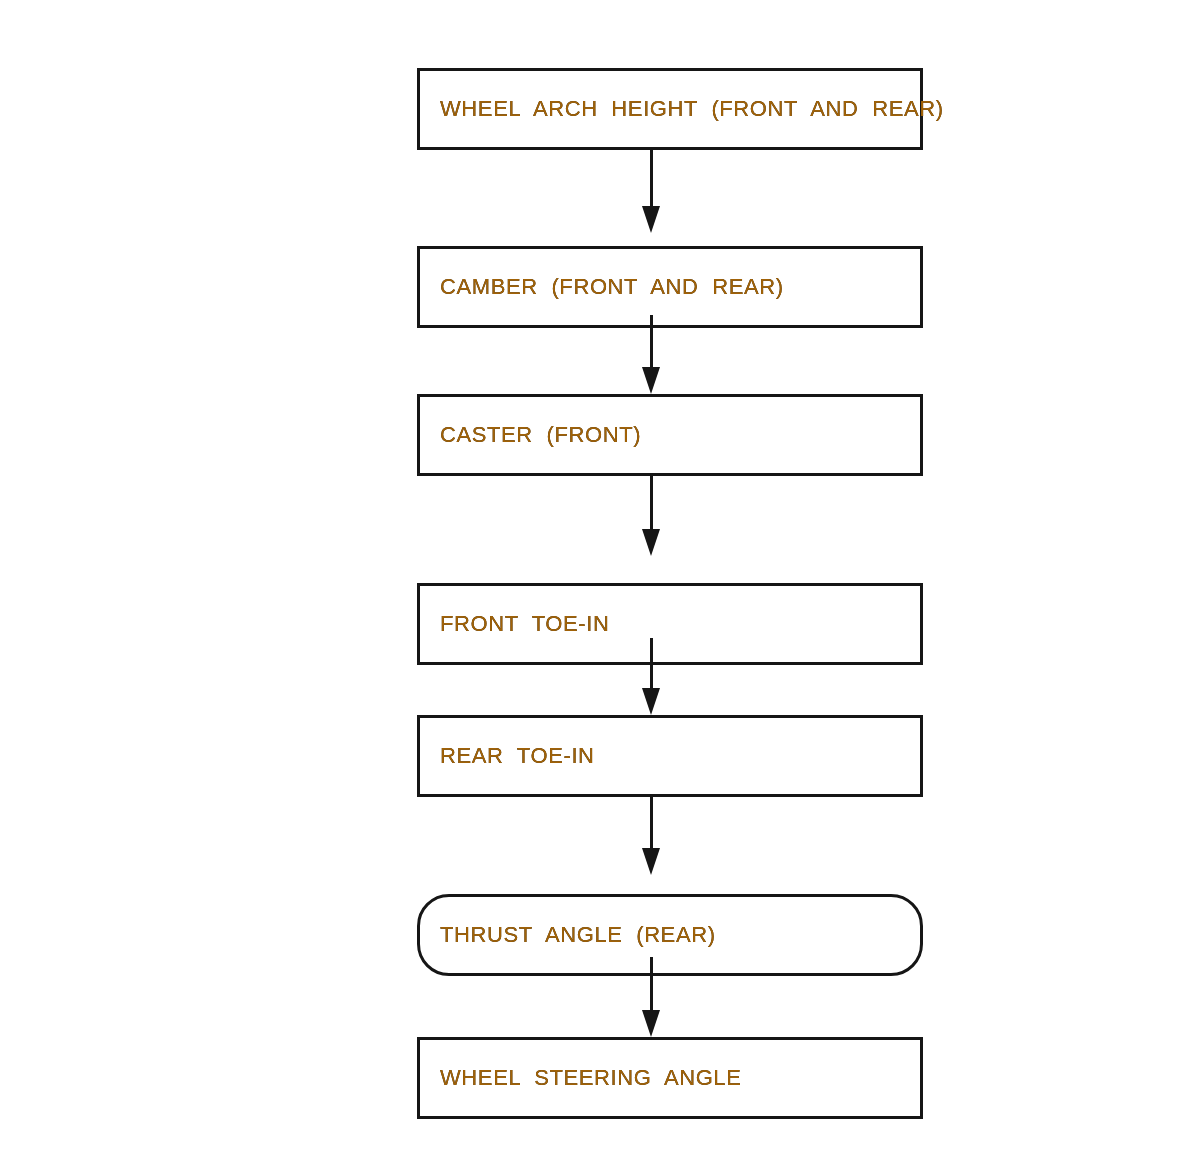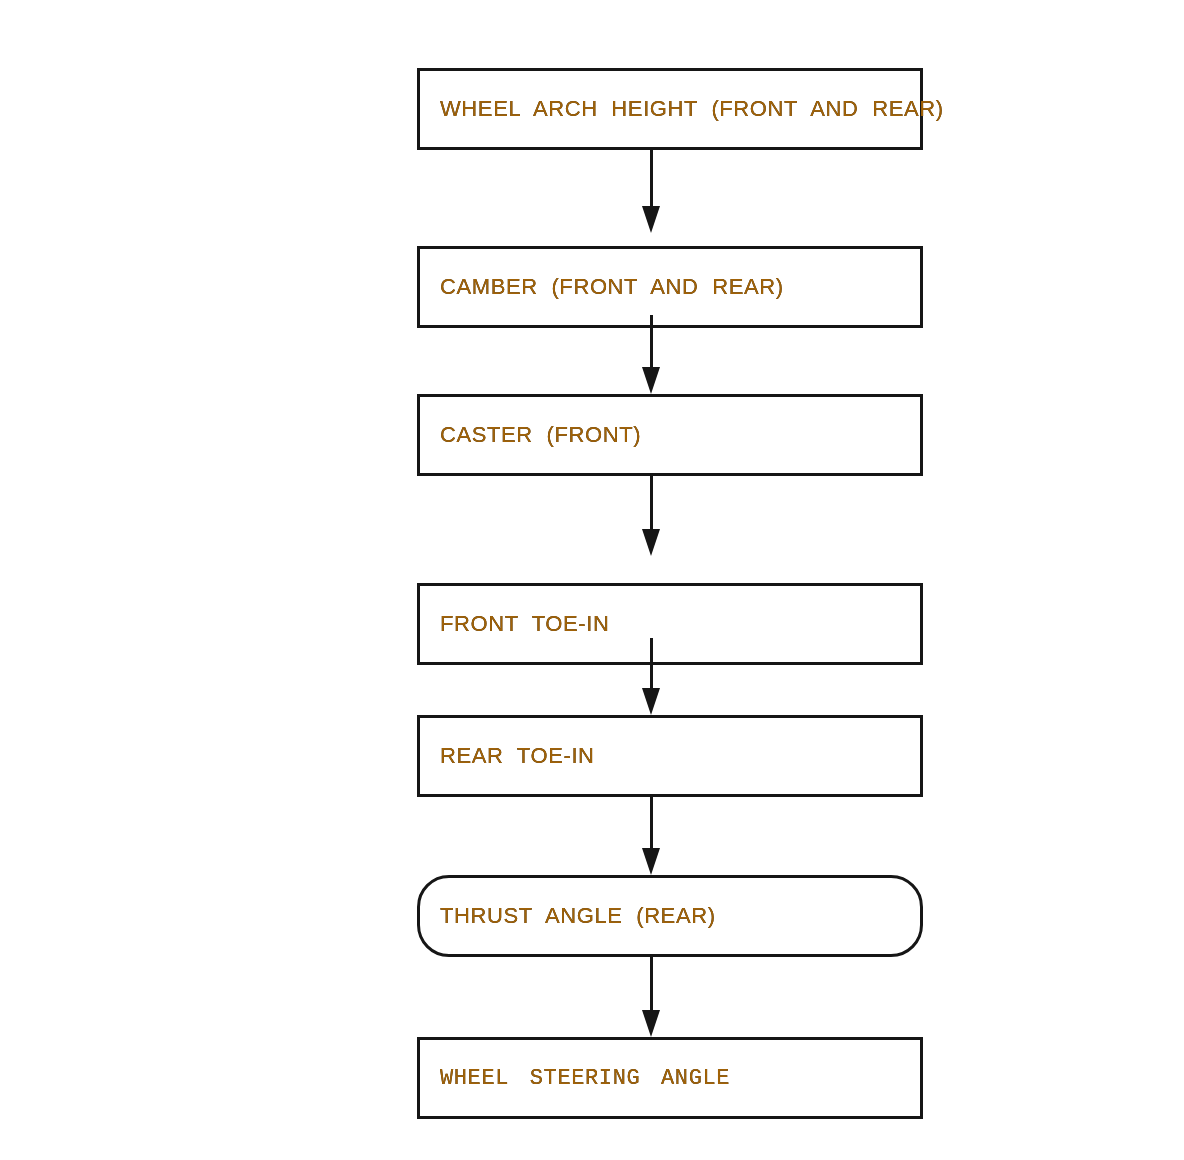--- a/index.html
+++ b/index.html
@@ -58,22 +58,22 @@
     border-left: 9px solid transparent;
     border-right: 9px solid transparent;
     border-top: 27px solid #161616;
   }
   
   #box-0 { top: 68px; }
   #box-1 { top: 246px; }
   #box-2 { top: 394px; text-align: right; }
   #box-3 { top: 556px; margin-top: 27px; }
   #box-4 { top: 715px; }
-  #box-5 { top: 875px; border-radius: 32px; }
-  #box-6 { top: 1037px; font-family: Liberation Mono, monospace; }
+  #box-5 { top: 894px; border-radius: 32px; }
+  #box-6 { top: 1037px; }
   
   #arrow-0 { top: 150px; height: 83px; }
   #arrow-1 { top: 315px; height: 79px; }
   #arrow-2 { top: 476px; height: 80px; }
   #arrow-3 { top: 638px; height: 77px; }
   #arrow-4 { top: 797px; height: 78px; }
   #arrow-5 { top: 957px; height: 80px; }
 </style>
 </head>
 <body>

